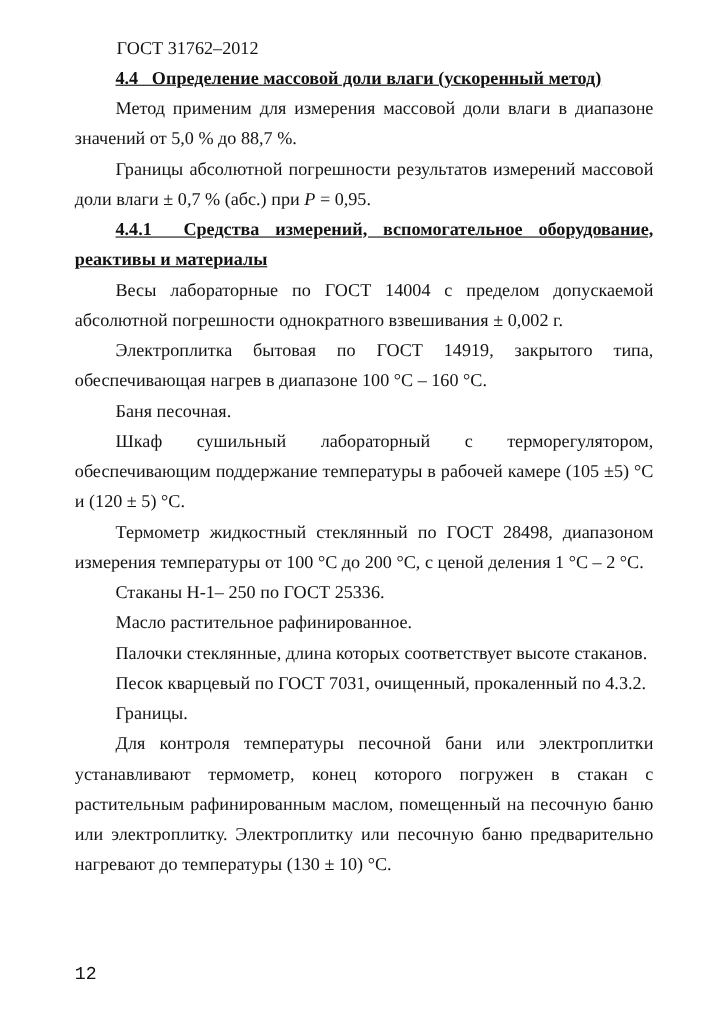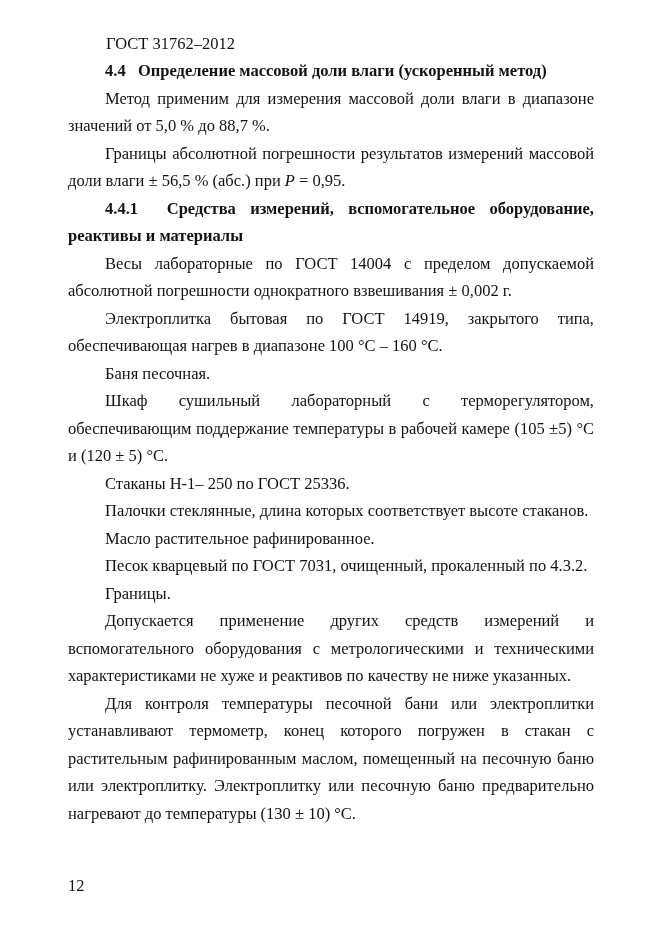--- a/index.html
+++ b/index.html
@@ -32,45 +32,47 @@
     text-align: justify;
   }
   .doc-content p {
     margin: 0;
     padding: 0;
     text-indent: 37px;
     hyphens: manual;
   }
   .doc-content p.heading {
     font-weight: bold;
+    text-decoration: underline;
   }
   .page-number {
     position: absolute;
     top: 872px;
     left: 68px;
+    font-family: Liberation Mono, monospace;
   }
 </style>
 </head>
 <body>
 
 <div class="page">
   <div class="doc-header">ГОСТ 31762–2012</div>
 
   <div class="doc-content">
       <p class="heading"><span>4.4&nbsp;&nbsp; Определение массовой доли влаги (ускоренный метод)</span></p>
       <p><span>Метод применим для измерения массовой доли влаги в диапазоне значе­ний от 5,0 % до 88,7 %.</span></p>
-      <p><span>Границы абсолютной погрешности результатов измерений массовой доли влаги ± 56,5 % (абс.) при </span><i>P</i><span> = 0,95.</span></p>
+      <p><span>Границы абсолютной погрешности результатов измерений массовой доли влаги ± 0,7 % (абс.) при </span><i>P</i><span> = 0,95.</span></p>
       <p class="heading"><span>4.4.1&nbsp;&nbsp;Средства измерений, вспомогательное оборудование, реактивы и материалы</span></p>
       <p><span>Весы лабораторные по ГОСТ 14004 с пределом допускаемой абсолютной погрешности однократного взвешивания ± 0,002 г.</span></p>
       <p><span>Электроплитка бытовая по ГОСТ 14919, закрытого типа, обеспечивающая нагрев в диапазоне 100 °С – 160 °С.</span></p>
       <p><span>Баня песочная.</span></p>
       <p><span>Шкаф сушильный лабораторный с терморегулятором, обеспечивающим поддержание температуры в рабочей камере (105 ±5) °С и (120 ± 5) °С.</span></p>
+      <p><span>Термометр жидкостный стеклянный по ГОСТ 28498, диапазоном измере­ния температуры от 100 °С до 200 °С, с ценой деления 1 °С – 2 °С.</span></p>
       <p><span>Стаканы Н-1– 250 по ГОСТ 25336.</span></p>
+      <p><span>Масло растительное рафинированное.</span></p>
       <p><span>Палочки стеклянные, длина которых соответствует высоте стаканов.</span></p>
-      <p><span>Масло растительное рафинированное.</span></p>
       <p><span>Песок кварцевый по ГОСТ 7031, очищенный, прокаленный по 4.3.2.</span></p>
       <p><span>Границы.</span></p>
-      <p><span>Допускается применение других средств измерений и вспомогательного оборудования с метрологическими и техническими характеристиками не хуже и реактивов по качеству не ниже указанных.</span></p>
       <p><span>Для контроля температуры песочной бани или электроплитки устанавлива­ют термометр, конец которого погружен в стакан с растительным рафинирован­ным маслом, помещенный на песочную баню или электроплитку. Электроплитку или песочную баню предварительно нагревают до температуры (130 ± 10) °С.</span></p>
     </div>
 
   <div class="page-number">12</div>
 </div>
 
 </body></html>

